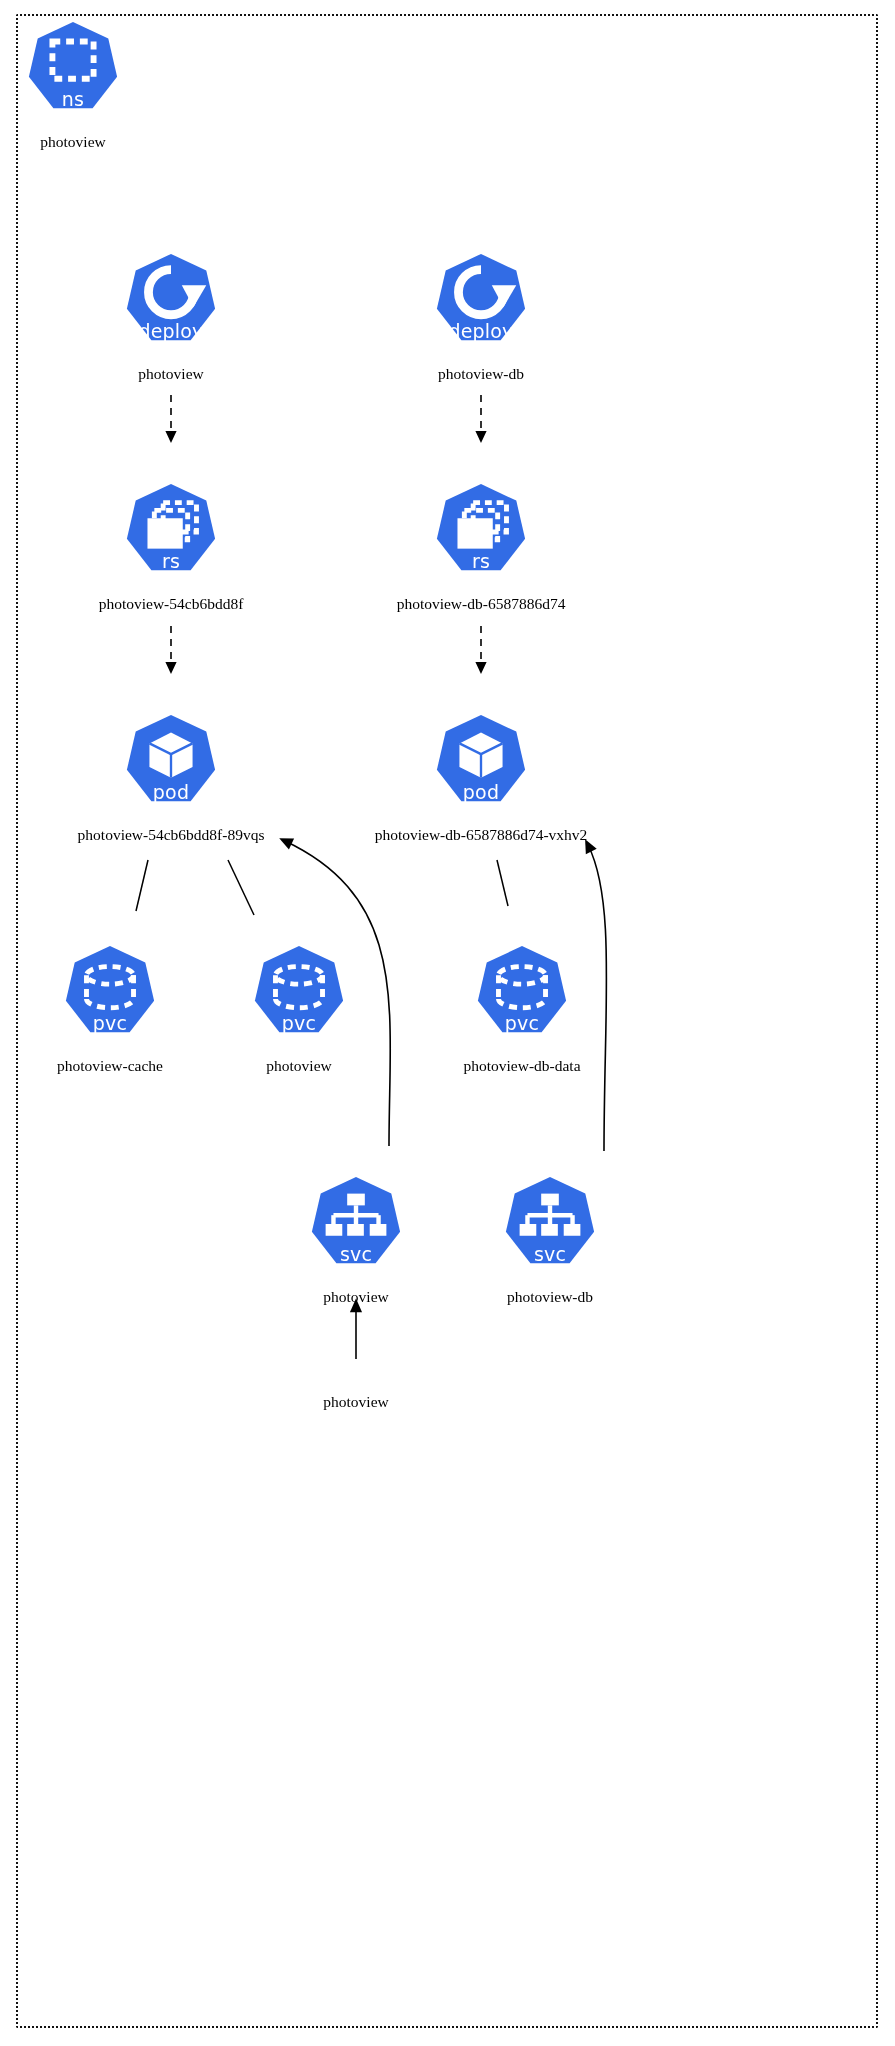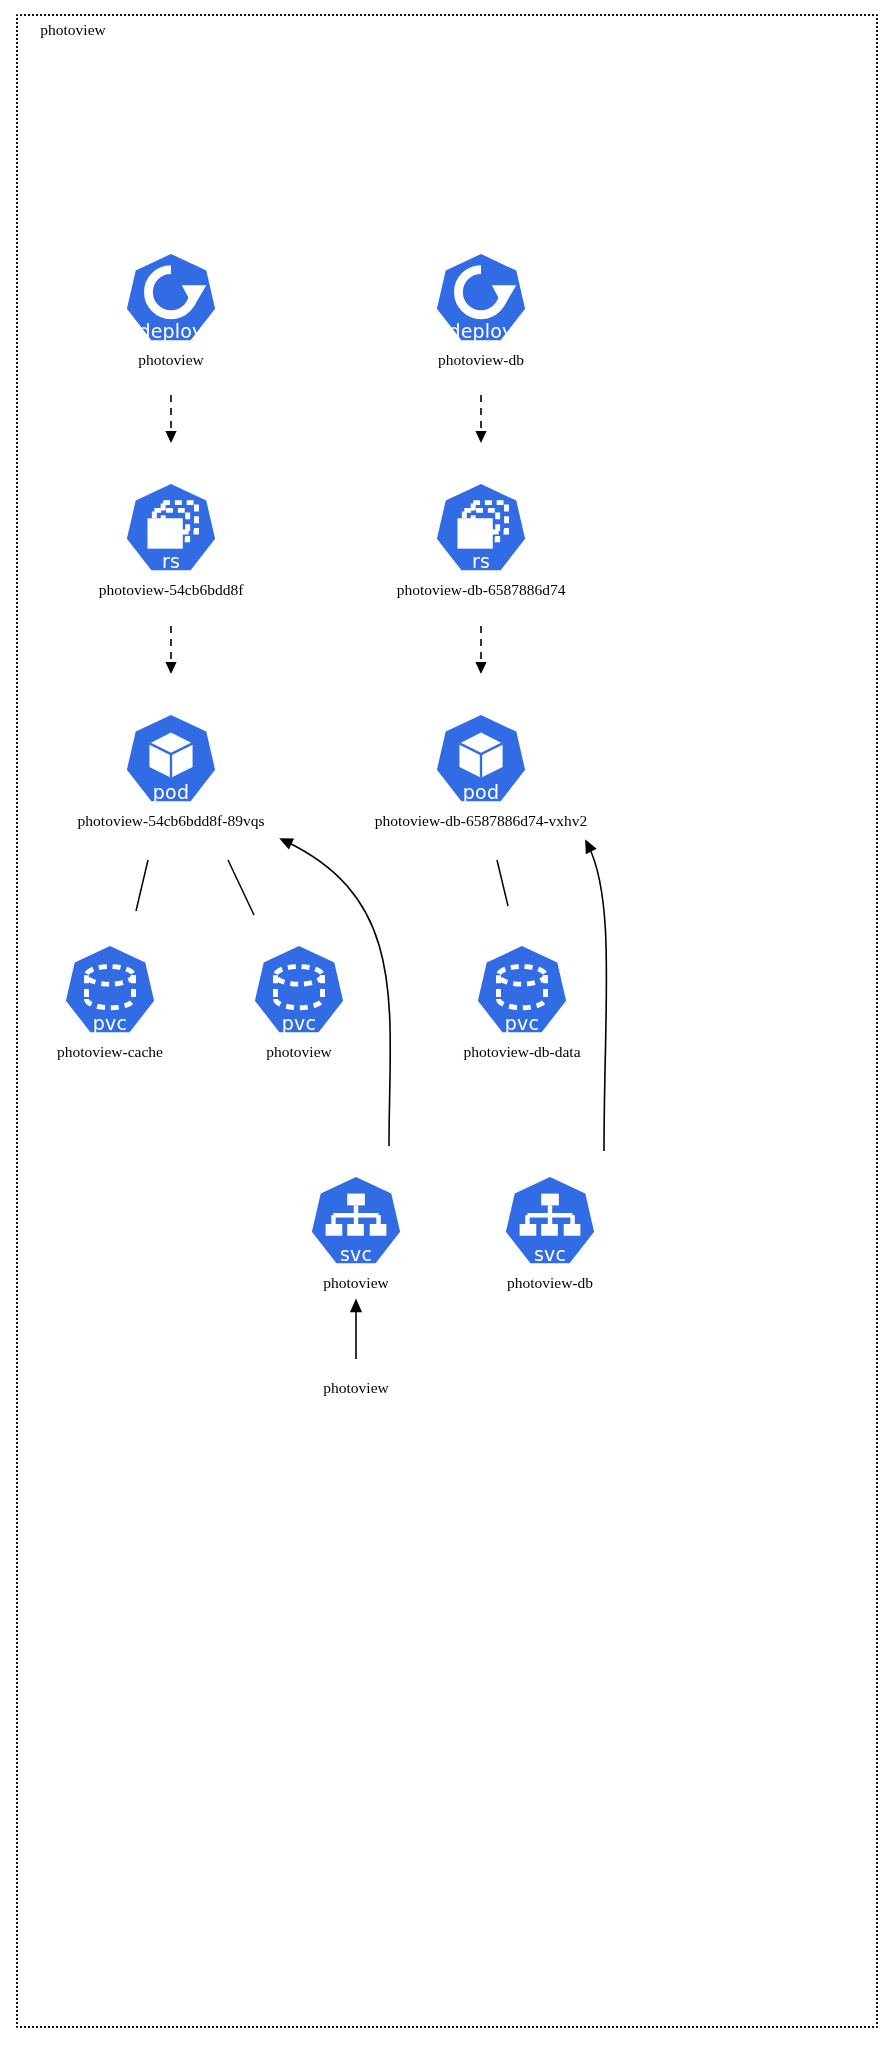--- a/index.html
+++ b/index.html
@@ -10,21 +10,21 @@
 
   .ns-boundary{position:absolute;left:16px;top:14px;width:862px;height:2014px;
       border:2px dotted #111;box-sizing:border-box;border-radius:2px;}
 
   .node{position:absolute;display:flex;flex-direction:column;align-items:center;}
   .hept{position:relative;display:block;}
   .hept svg{display:block;}
   .glyph-label{position:absolute;left:0;right:0;bottom:9px;text-align:center;
       color:#ffffff;font-family:"DejaVu Sans", sans-serif;font-size:19px;
       line-height:19px;letter-spacing:.2px;}
-  .caption{margin-top:1px;text-align:right;color:#000;
+  .caption{margin-top:15px;text-align:right;color:#000;
       font-family:"Liberation Serif", serif;font-size:15.5px;line-height:17px;
       white-space:nowrap;}
 
   svg.edges{position:absolute;left:0;top:0;width:895px;height:2046px;
       pointer-events:none;}
 </style>
 </head>
 <body>
 
 <div id="canvas">
@@ -70,20 +70,27 @@
     <g>
       <path d="M604,1151 C604,1010 616,900 588,845" fill="none" stroke="#000" stroke-width="1.6" marker-end="url(#arrowOpen)"></path>
     </g>
 
     <g>
       <line x1="356" y1="1359" x2="356" y2="1305" stroke="#000" stroke-width="1.6" marker-end="url(#arrowOpen)"></line>
     </g>
   </svg>
 
   <div class="node" style="left:15px;top:20px;width:116px;">
+    <span class="hept">
+      <svg width="98" height="98" viewBox="0 0 100 100">
+        <polygon points="50,2 86,19 95,58 70,90 30,90 5,58 14,19" fill="#326ce5"></polygon>
+        <rect x="29" y="22" width="42" height="38" fill="none" stroke="#fff" stroke-width="6" stroke-dasharray="8,6"></rect>
+      </svg>
+      <span class="glyph-label">ns</span>
+    </span>
     <span class="caption">photoview</span>
   </div>
 
   <div class="node" style="left:113px;top:252px;width:116px;">
     <span class="hept">
       <svg width="98" height="98" viewBox="0 0 100 100">
         <polygon points="50,2 86,19 95,58 70,90 30,90 5,58 14,19" fill="#326ce5"></polygon>
         <path d="M50,18 A23,23 0 1,0 73,41" fill="none" stroke="#fff" stroke-width="9" stroke-linecap="butt"></path>
         <polygon points="61,34 86,34 73,56" fill="#fff"></polygon>
       </svg>

